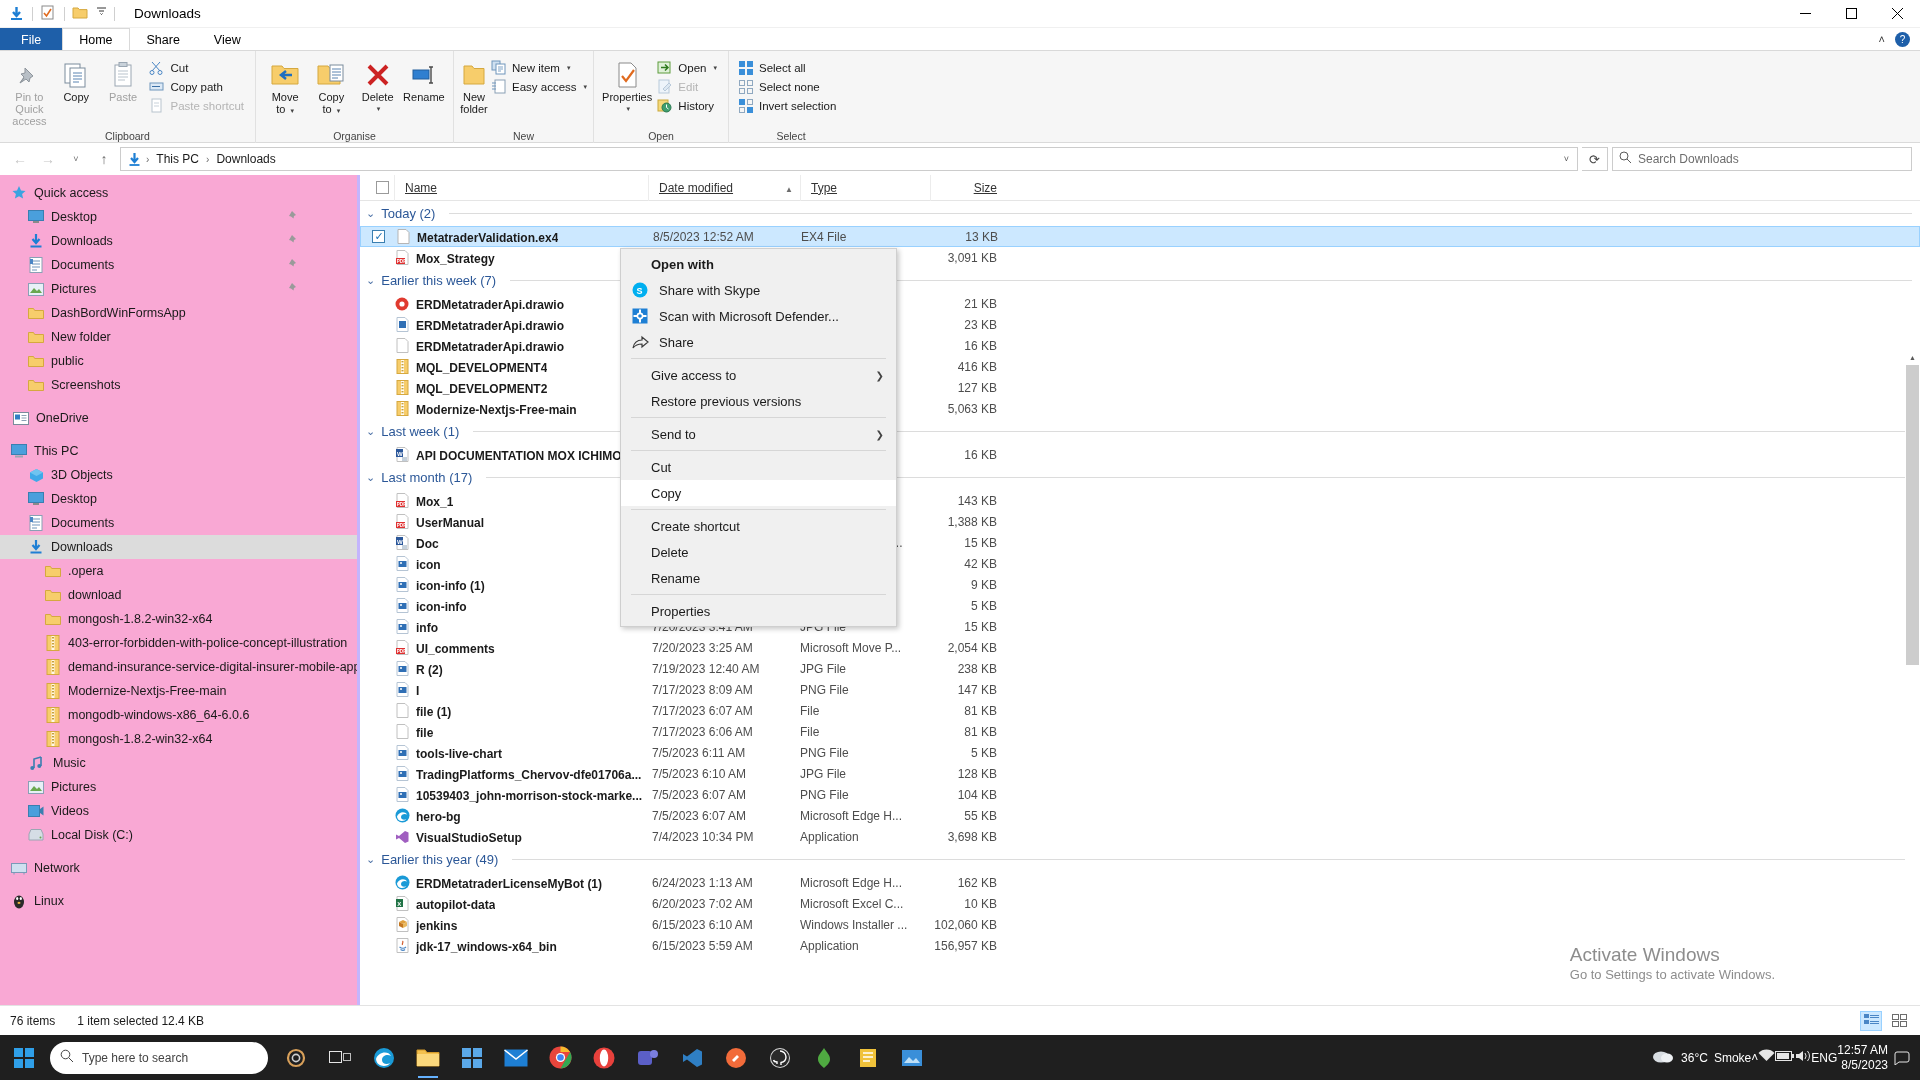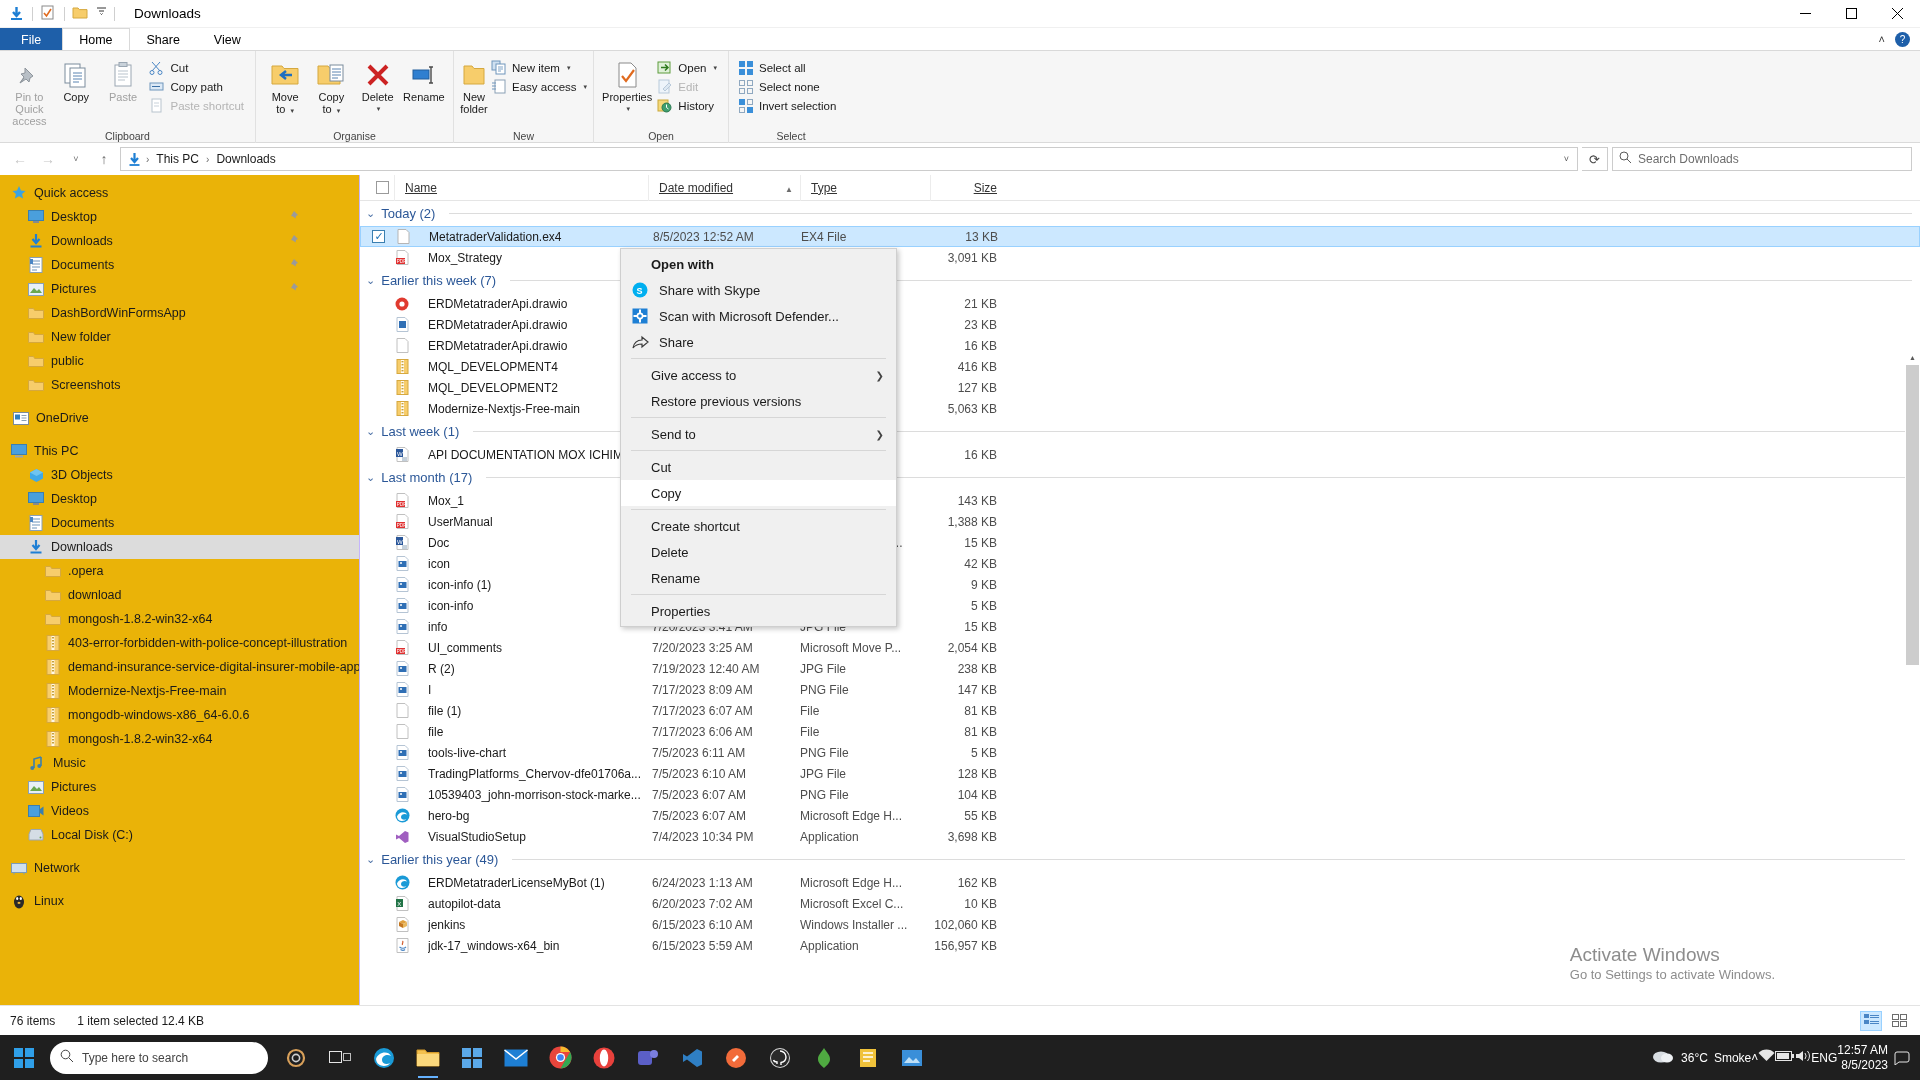--- a/index.html
+++ b/index.html
@@ -88,21 +88,21 @@
   .refresh { width:26px;height:24px;border:1px solid #ccc;border-left:none;display:flex;
     align-items:center;justify-content:center;color:#444;font-size:13px;background:#fff;}
   .searchbox {
     width:300px; height:24px; border:1px solid #cccccc; background:#fff;
     display:flex; align-items:center; gap:6px; padding:0 6px; font-size:12px; color:#6d6d6d;
   }
 
   
   .main { position:absolute; top:175px; left:0; width:1920px; height:830px; display:flex; }
   .navpane {
-    width:360px; height:830px; background:#eab308; border-right:1px solid #c4b5fd;
+    width:360px; height:830px; background:#f9a8d4; border-right:3px solid #c4b5fd;
     padding-top:6px; overflow:hidden; position:relative;
   }
   .nav-item {
     height:24px; display:flex; align-items:center; gap:6px; font-size:12.5px; color:#1a1a1a;
     white-space:nowrap; padding-right:6px; position:relative;
   }
   .nav-item.sel { background:#dcdcdc; }
   .nav-item .ni { width:18px; height:18px; display:flex; align-items:center; justify-content:center; flex:0 0 18px;}
   .nav-item .pin { position:absolute; right:60px; color:#9a9a9a; font-size:10px; }
   .nav-gap { height:9px; }
@@ -128,21 +128,21 @@
     height:25px; display:flex; align-items:center; gap:6px; color:#2b5797;
     font-size:13px; padding-left:6px;
   }
   .grp .chev { font-size:11px; color:#4a6fa5; }
   .grp .line { flex:1; height:1px; background:#dcdcdc; margin-left:8px; margin-right:8px; }
   .row {
     height:21px; display:flex; align-items:center; font-size:12px; color:#1a1a1a;
   }
   .row.sel { background:#cce8ff; border:1px solid #99d1ff; height:21px; }
   .row .rc { width:34px; display:flex; align-items:center; justify-content:center; }
-  .row .rn { width:254px; display:flex; align-items:center; gap:18px; overflow:hidden; white-space:nowrap; }
+  .row .rn { width:254px; display:flex; align-items:flex-end; gap:6px; overflow:hidden; white-space:nowrap;font-weight:bold; }
   .row .rn .nm { overflow:hidden; text-overflow:ellipsis; }
   .row .rd { width:152px; color:#4d4d4d; padding-left:4px; }
   .row .rt { width:130px; color:#4d4d4d; overflow:hidden; white-space:nowrap; text-overflow:ellipsis;}
   .row .rs { width:75px; text-align:right; padding-right:8px; color:#4d4d4d; }
   .fi { width:16px; height:16px; flex:0 0 16px; display:flex; align-items:center; justify-content:center;}
 
   
   .ctxmenu {
     position:absolute; left:620px; top:248px; width:277px;
     background:#f0f0f0; border:1px solid #cfcfcf; box-shadow:2px 2px 5px rgba(0,0,0,.22);

